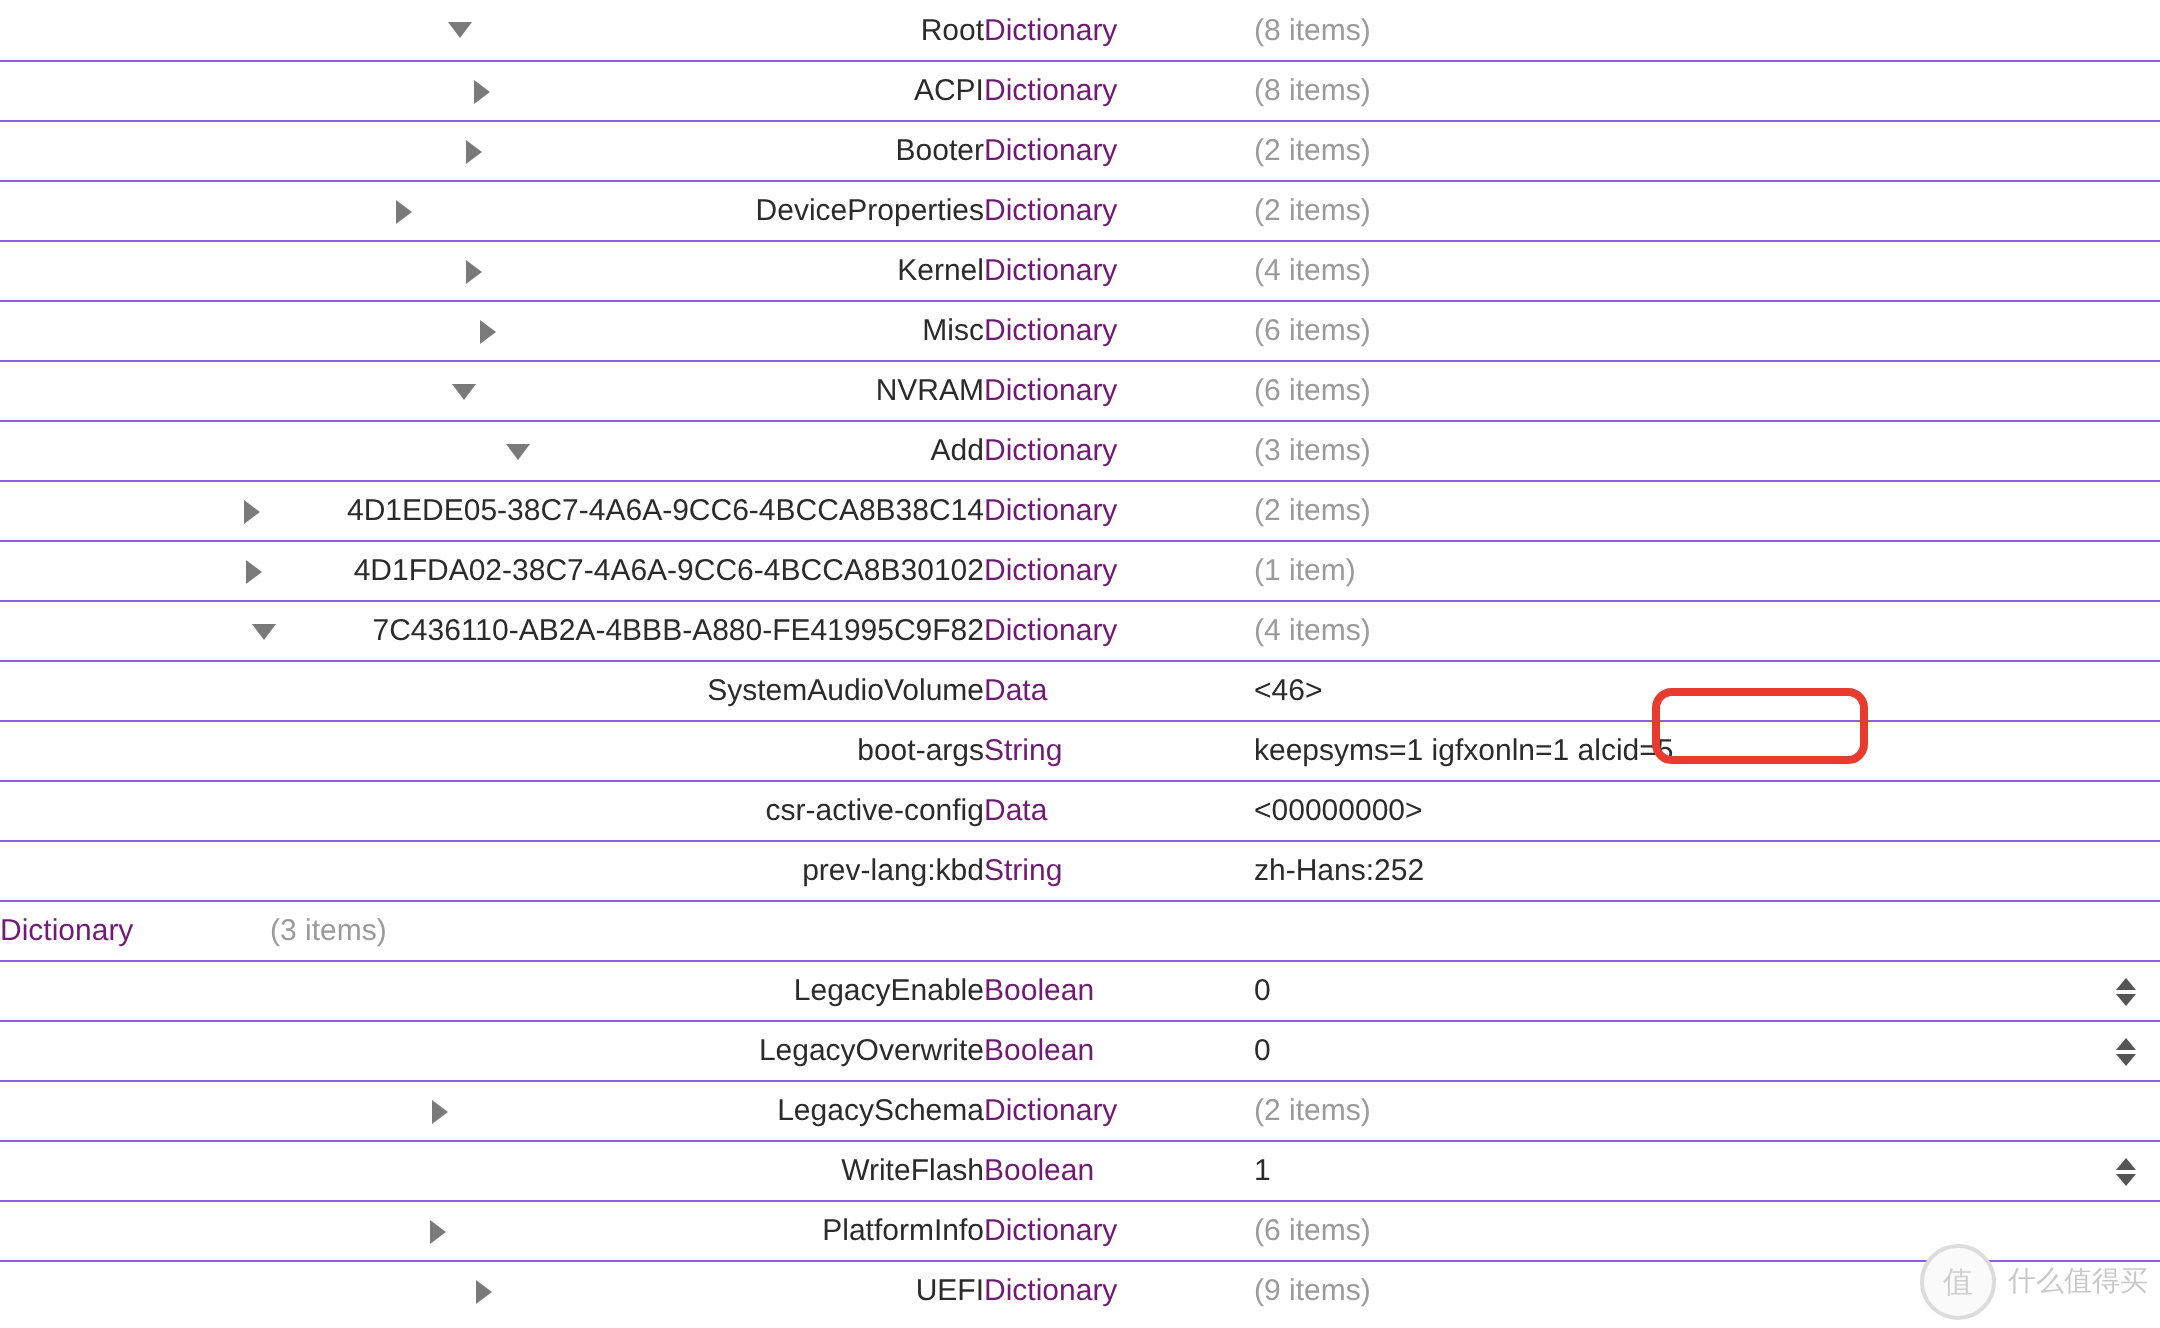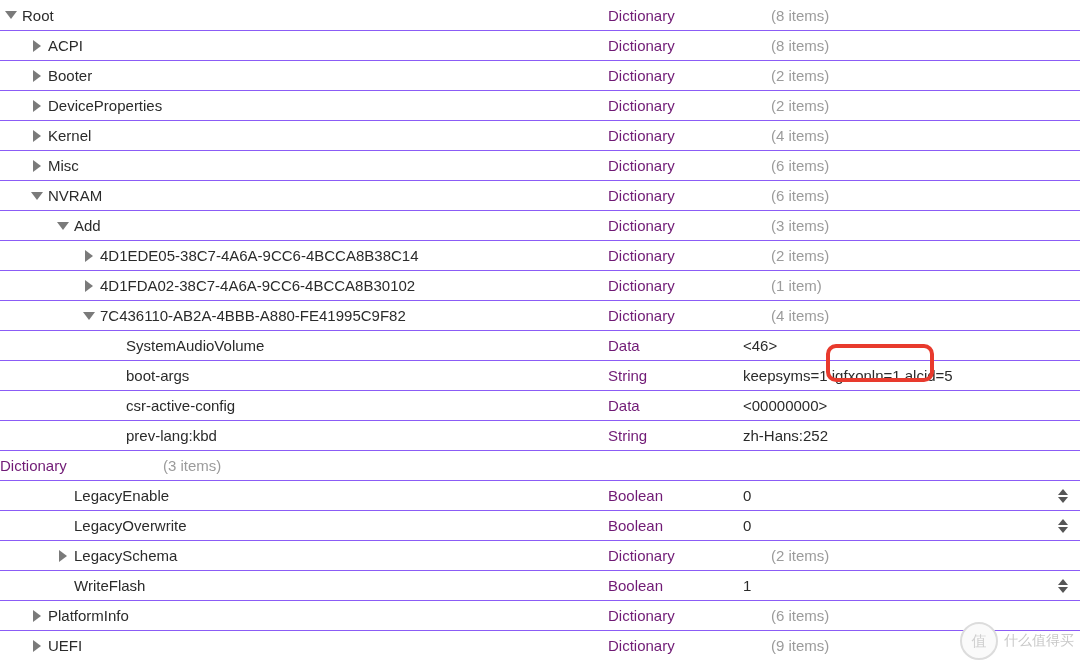--- a/index.html
+++ b/index.html
@@ -19,38 +19,39 @@
   }
   .row {
     display: flex;
     align-items: center;
     height: 30px;
     border-top: 1px solid #8b5cf6;
     box-sizing: border-box;
   }
   .row:first-child { border-top: none; }
   .key-col {
-    width: 608px;
+    width: 492px;
     display: flex;
     align-items: center;
     white-space: nowrap;
     overflow: hidden;
+    justify-content: space-between;
   }
   .type-col {
     width: 135px;
     color: #701a75;
   }
   .val-col {
     flex: 1;
     position: relative;
     display: flex;
     align-items: center;
     padding-right: 40px;
   }
-  .muted { color: #9b9b9b; margin-left: 28px; }
+  .muted { color: #9b9b9b; }
   .disclosure {
     display: inline-flex;
     width: 14px;
     height: 14px;
     align-items: center;
     justify-content: center;
     margin-right: 4px;
     flex-shrink: 0;
   }
   .tri-right {

